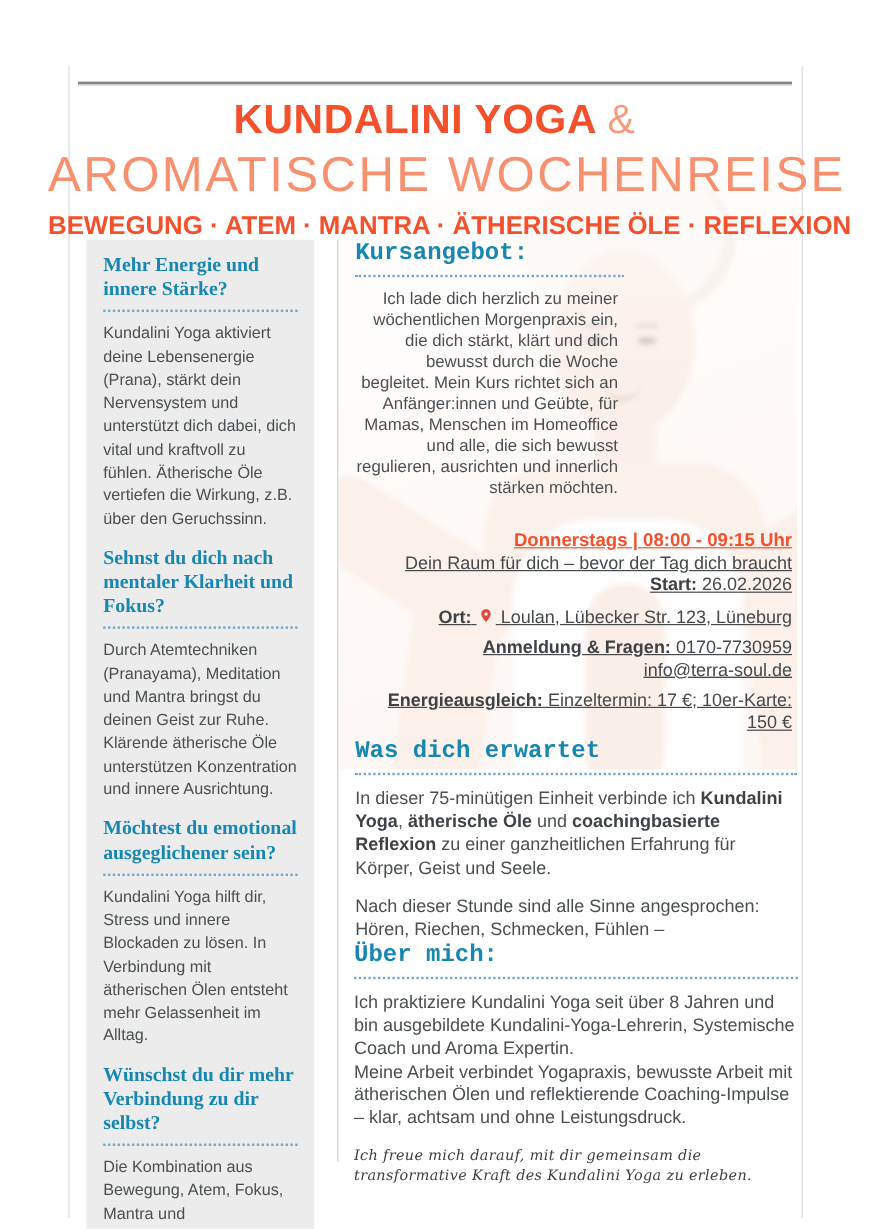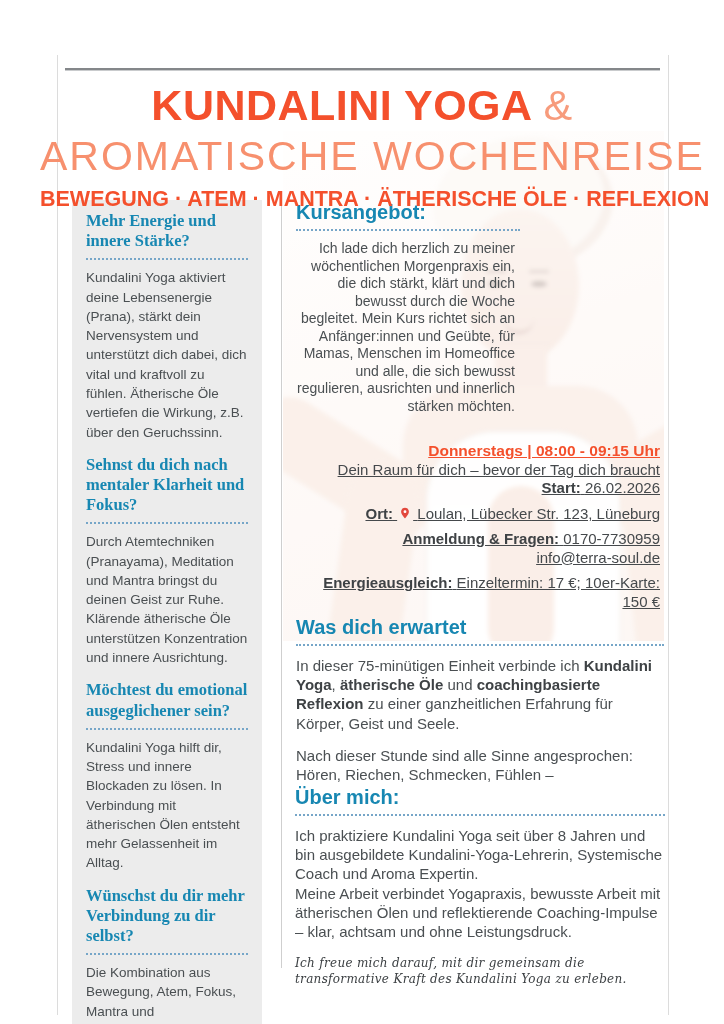--- a/index.html
+++ b/index.html
@@ -8,21 +8,21 @@
     font-family:"Liberation Sans", sans-serif;color:#474c4f;overflow:hidden;
   }
   
   .vline{position:absolute;top:55px;width:1px;height:960px;background:#dcdcdc;}
   .vline.left{left:57px;}
   .vline.right{left:668px;}
   .top-rule{position:absolute;left:65px;top:68px;width:595px;height:2px;background:#84878a;border-bottom:1px solid #c9cbcd;}
 
   
   .header{position:absolute;left:40px;top:80px;width:644px;text-align:center;z-index:5;}
-  .title1{font-size:43px;font-weight:700;color:#f4502c;letter-spacing:.5px;line-height:1.2;}
+  .title1{font-size:34px;font-weight:700;color:#f4502c;letter-spacing:.5px;line-height:1.2;}
   .title1 .amp{font-weight:300;color:#f79b7c;}
   .title2{font-size:41px;font-weight:200;color:#f7906e;letter-spacing:2px;line-height:1.05;margin-top:3px;white-space:nowrap;}
   .subtitle{font-size:21.5px;font-weight:700;color:#f4502c;margin-top:9px;white-space:nowrap;}
 
   
   .photo{position:absolute;left:283px;top:131px;width:381px;height:510px;overflow:hidden;z-index:0;
     background:linear-gradient(160deg,#fefdfc 0%,#fdf5f1 45%,#faeee8 100%);}
   .fig{position:absolute;filter:blur(2px);}
   .turban{left:150px;top:6px;width:180px;height:135px;border-radius:50%;background:#faf4ef;box-shadow:inset -8px -6px 0 #f2e4db;transform:rotate(-6deg);}
   .face{left:178px;top:78px;width:118px;height:152px;border-radius:50%;background:linear-gradient(#f8e9e0,#f3dcd0);}
@@ -46,21 +46,21 @@
   .sidebar{position:absolute;left:72px;top:200px;width:190px;height:907px;background:#ececec;box-sizing:border-box;padding:11px 14px;z-index:4;overflow:hidden;}
   .qa{margin-bottom:13px;}
   .qa-h{font-family:"Liberation Serif", serif;font-weight:700;font-size:16.5px;line-height:1.22;color:#1787b2;}
   .dotted{border:0;border-top:2px dotted #76a6c8;margin:7px 0 8px 0;}
   .qa-b{font-size:13.5px;line-height:1.43;color:#4a4f52;}
 
   
   .divider{position:absolute;left:281px;top:200px;width:1px;height:768px;background:#cfcfcf;z-index:4;}
 
   
-  .blue-h{font-family:Liberation Sans, sans-serif;font-weight:700;color:#1787b2;font-size:20px;line-height:1.1;}
+  .blue-h{font-family:Liberation Mono, monospace;font-weight:700;color:#1787b2;font-size:20px;line-height:1.1;}
   .kurs{position:absolute;left:296px;top:201px;width:224px;z-index:3;}
   .kurs .dotted{margin:6px 0 9px 0;}
   .kurs-b{font-size:14px;line-height:1.25;color:#4a4f52;width:219px;text-align:right;}
 
   .schedule{position:absolute;left:295px;top:442px;width:365px;text-align:right;z-index:3;font-size:15px;color:#45494c;}
   .sch-line{line-height:18.5px;text-decoration:underline;}
   .sch-orange{color:#f4502c;font-weight:700;font-size:15.5px;}
   .b{font-weight:700;color:#3e4245;}
   .gap{margin-top:7px;}
   .link{text-decoration:underline;color:#45494c;cursor:pointer;}

